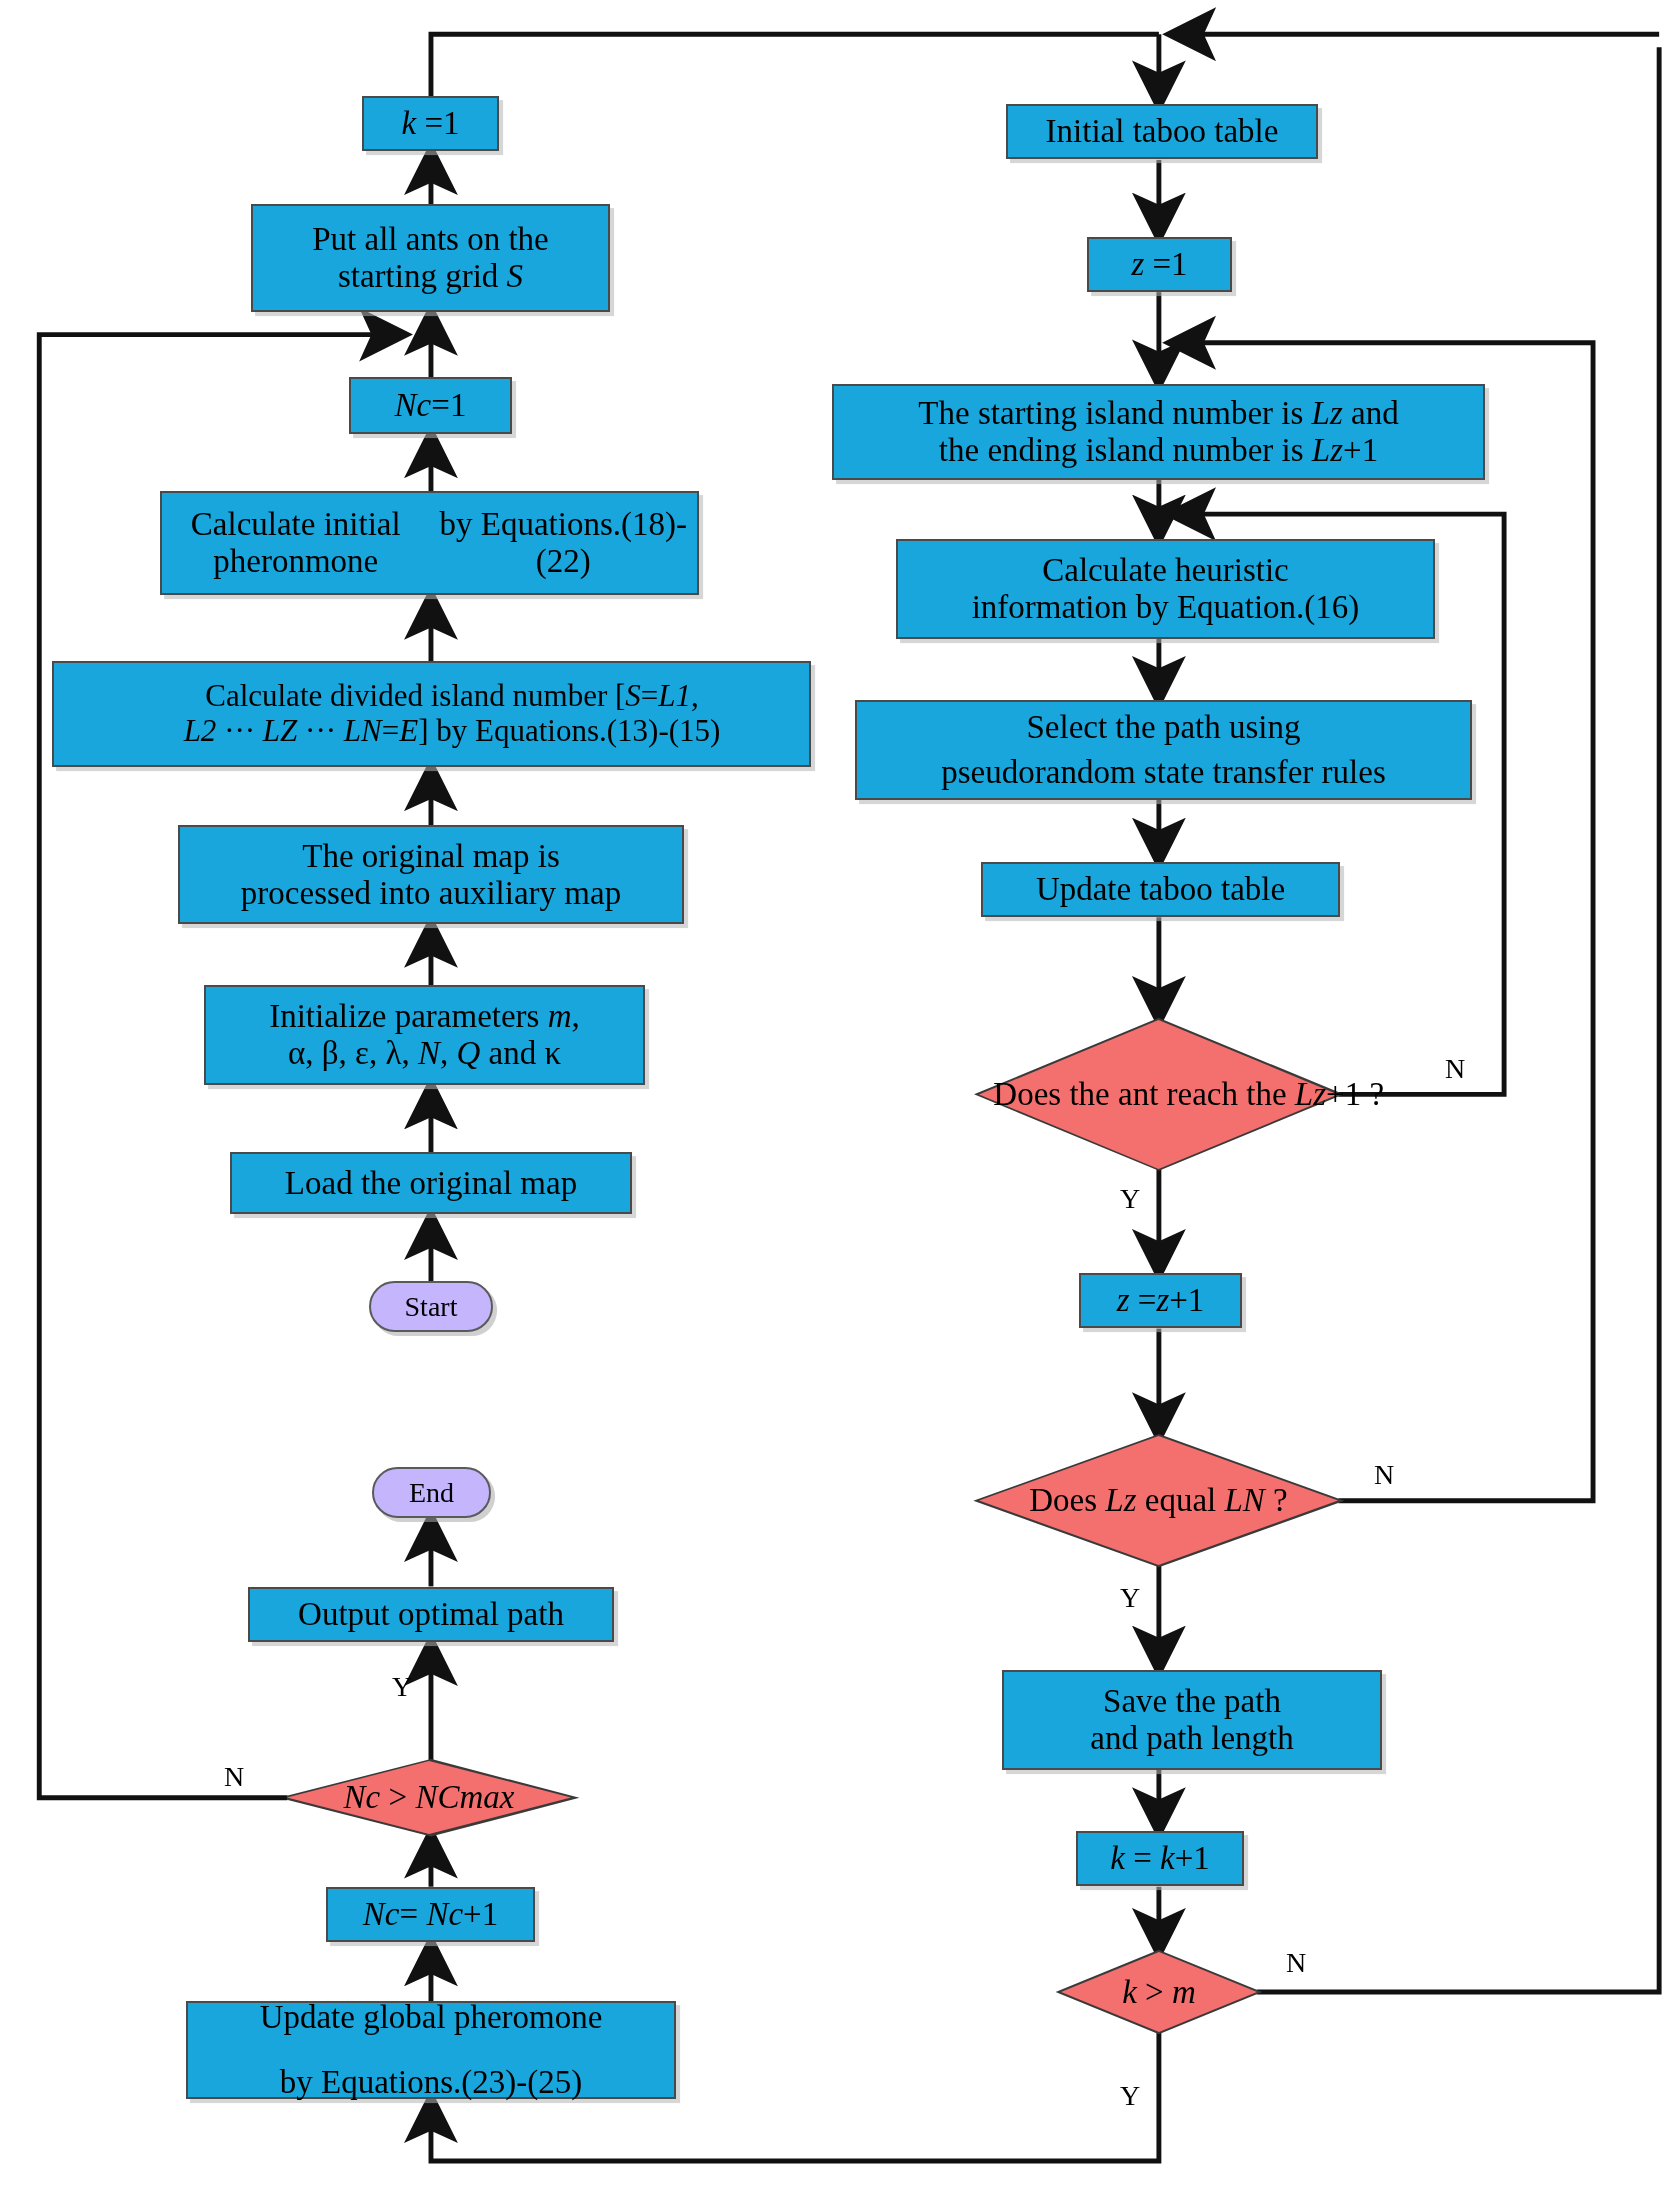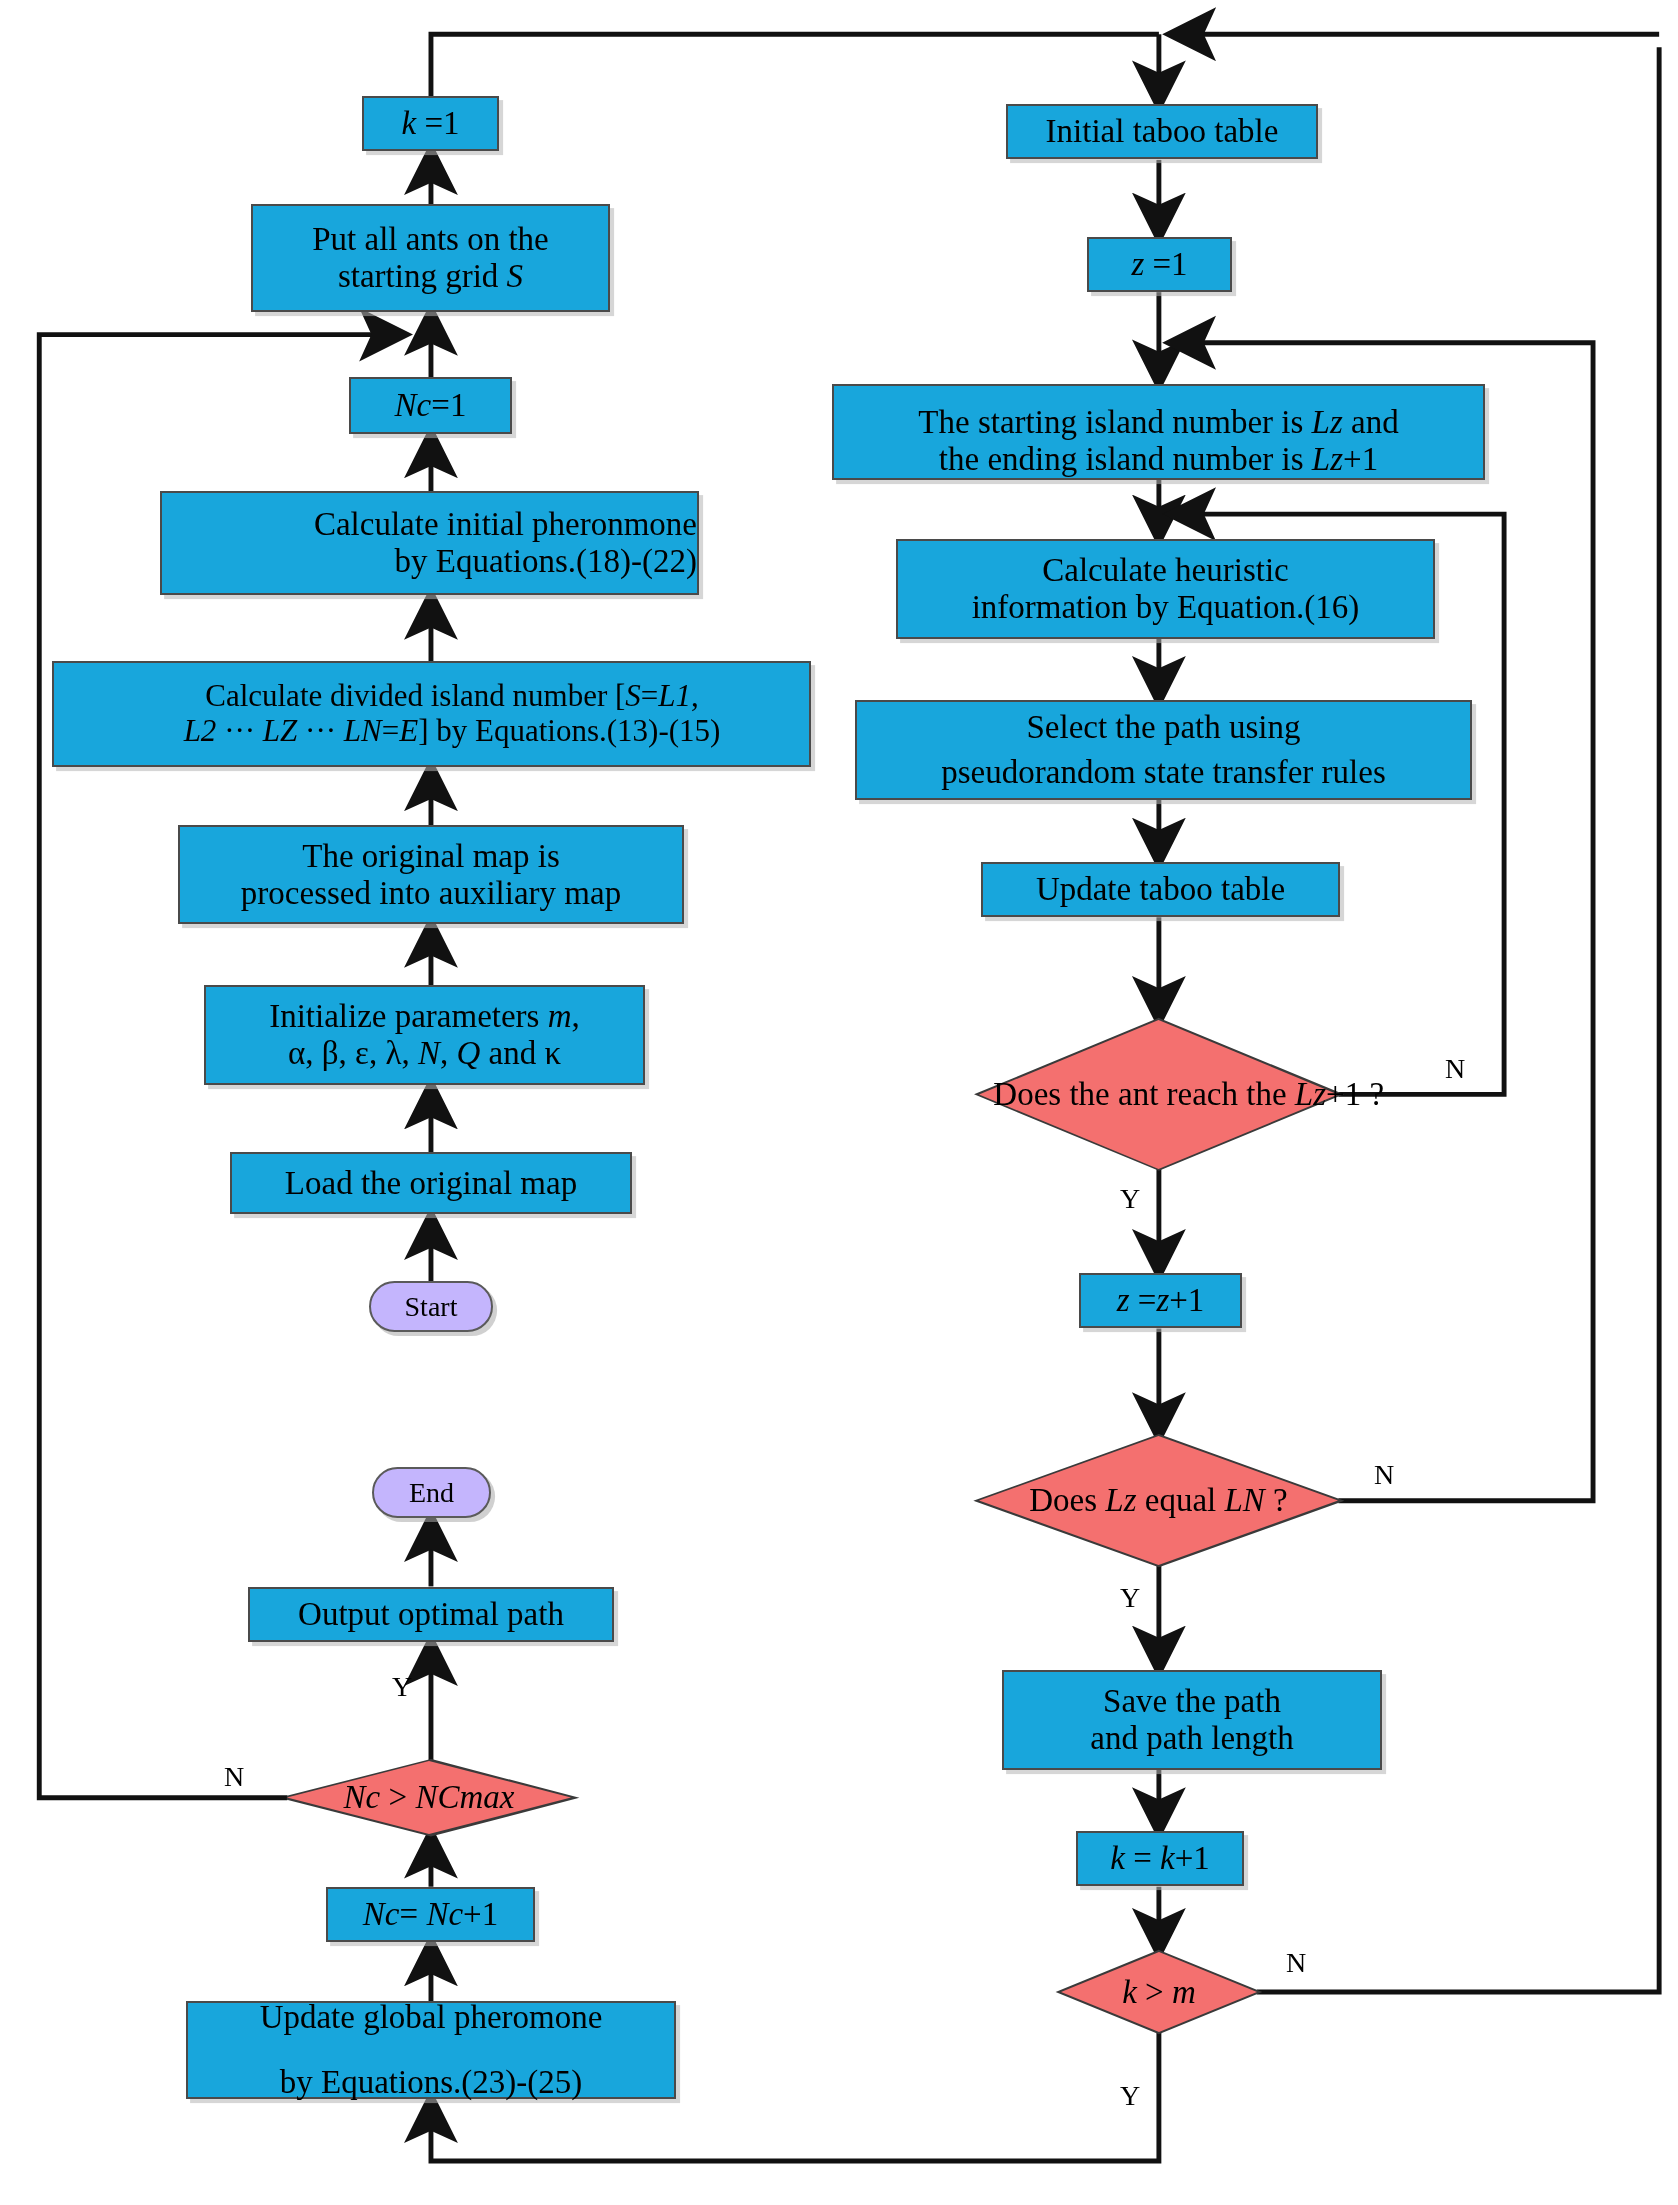--- a/index.html
+++ b/index.html
@@ -158,21 +158,21 @@
   <div class="node proc" style="left:178px; top:825px; width:506px; height:99px; flex-direction:column;">
     <span class="txt">The original map is</span>
     <span class="txt">processed into auxiliary map</span>
   </div>
 
   <div class="node proc" style="left:52px; top:661px; width:759px; height:106px; flex-direction:column; font-size:31px;padding-left:41px;">
     <span class="txt">Calculate divided island number [<i class="v">S</i>=<i class="v">L1</i>,</span>
     <span class="txt"><i class="v">L2</i> ··· <i class="v">LZ</i> ··· <i class="v">LN</i>=<i class="v">E</i>] by Equations.(13)-(15)</span>
   </div>
 
-  <div class="node proc" style="left:160px; top:491px; width:539px; height:104px; flex-direction:column;text-align:right;">
+  <div class="node proc" style="left:160px; top:491px; width:539px; height:104px; ">
     <span class="txt">Calculate initial pheronmone</span>
     <span class="txt">by Equations.(18)-(22)</span>
   </div>
 
   <div class="node proc" style="left:349px; top:377px; width:163px; height:57px;">
     <span class="txt"><i class="v">Nc</i>=1</span>
   </div>
 
   <div class="node proc" style="left:251px; top:204px; width:359px; height:108px; flex-direction:column;">
     <span class="txt">Put all ants on the</span>
@@ -184,21 +184,21 @@
   </div>
 
   <div class="node proc" style="left:1006px; top:104px; width:312px; height:55px;">
     <span class="txt">Initial taboo table</span>
   </div>
 
   <div class="node proc" style="left:1087px; top:237px; width:145px; height:55px;">
     <span class="txt"><i class="v">z</i> =1</span>
   </div>
 
-  <div class="node proc" style="left:832px; top:384px; width:653px; height:96px; flex-direction:column;justify-content:flex-end;">
+  <div class="node proc" style="left:832px; top:384px; width:653px; height:96px; flex-direction:column;">
     <span class="txt">The starting island number is <i class="v">Lz</i> and</span>
     <span class="txt">the ending island number is <i class="v">Lz</i>+1</span>
   </div>
 
   <div class="node proc" style="left:896px; top:539px; width:539px; height:100px; flex-direction:column;">
     <span class="txt">Calculate heuristic</span>
     <span class="txt">information by Equation.(16)</span>
   </div>
 
   <div class="node proc" style="left:855px; top:700px; width:617px; height:100px; flex-direction:column;gap:8px;">

